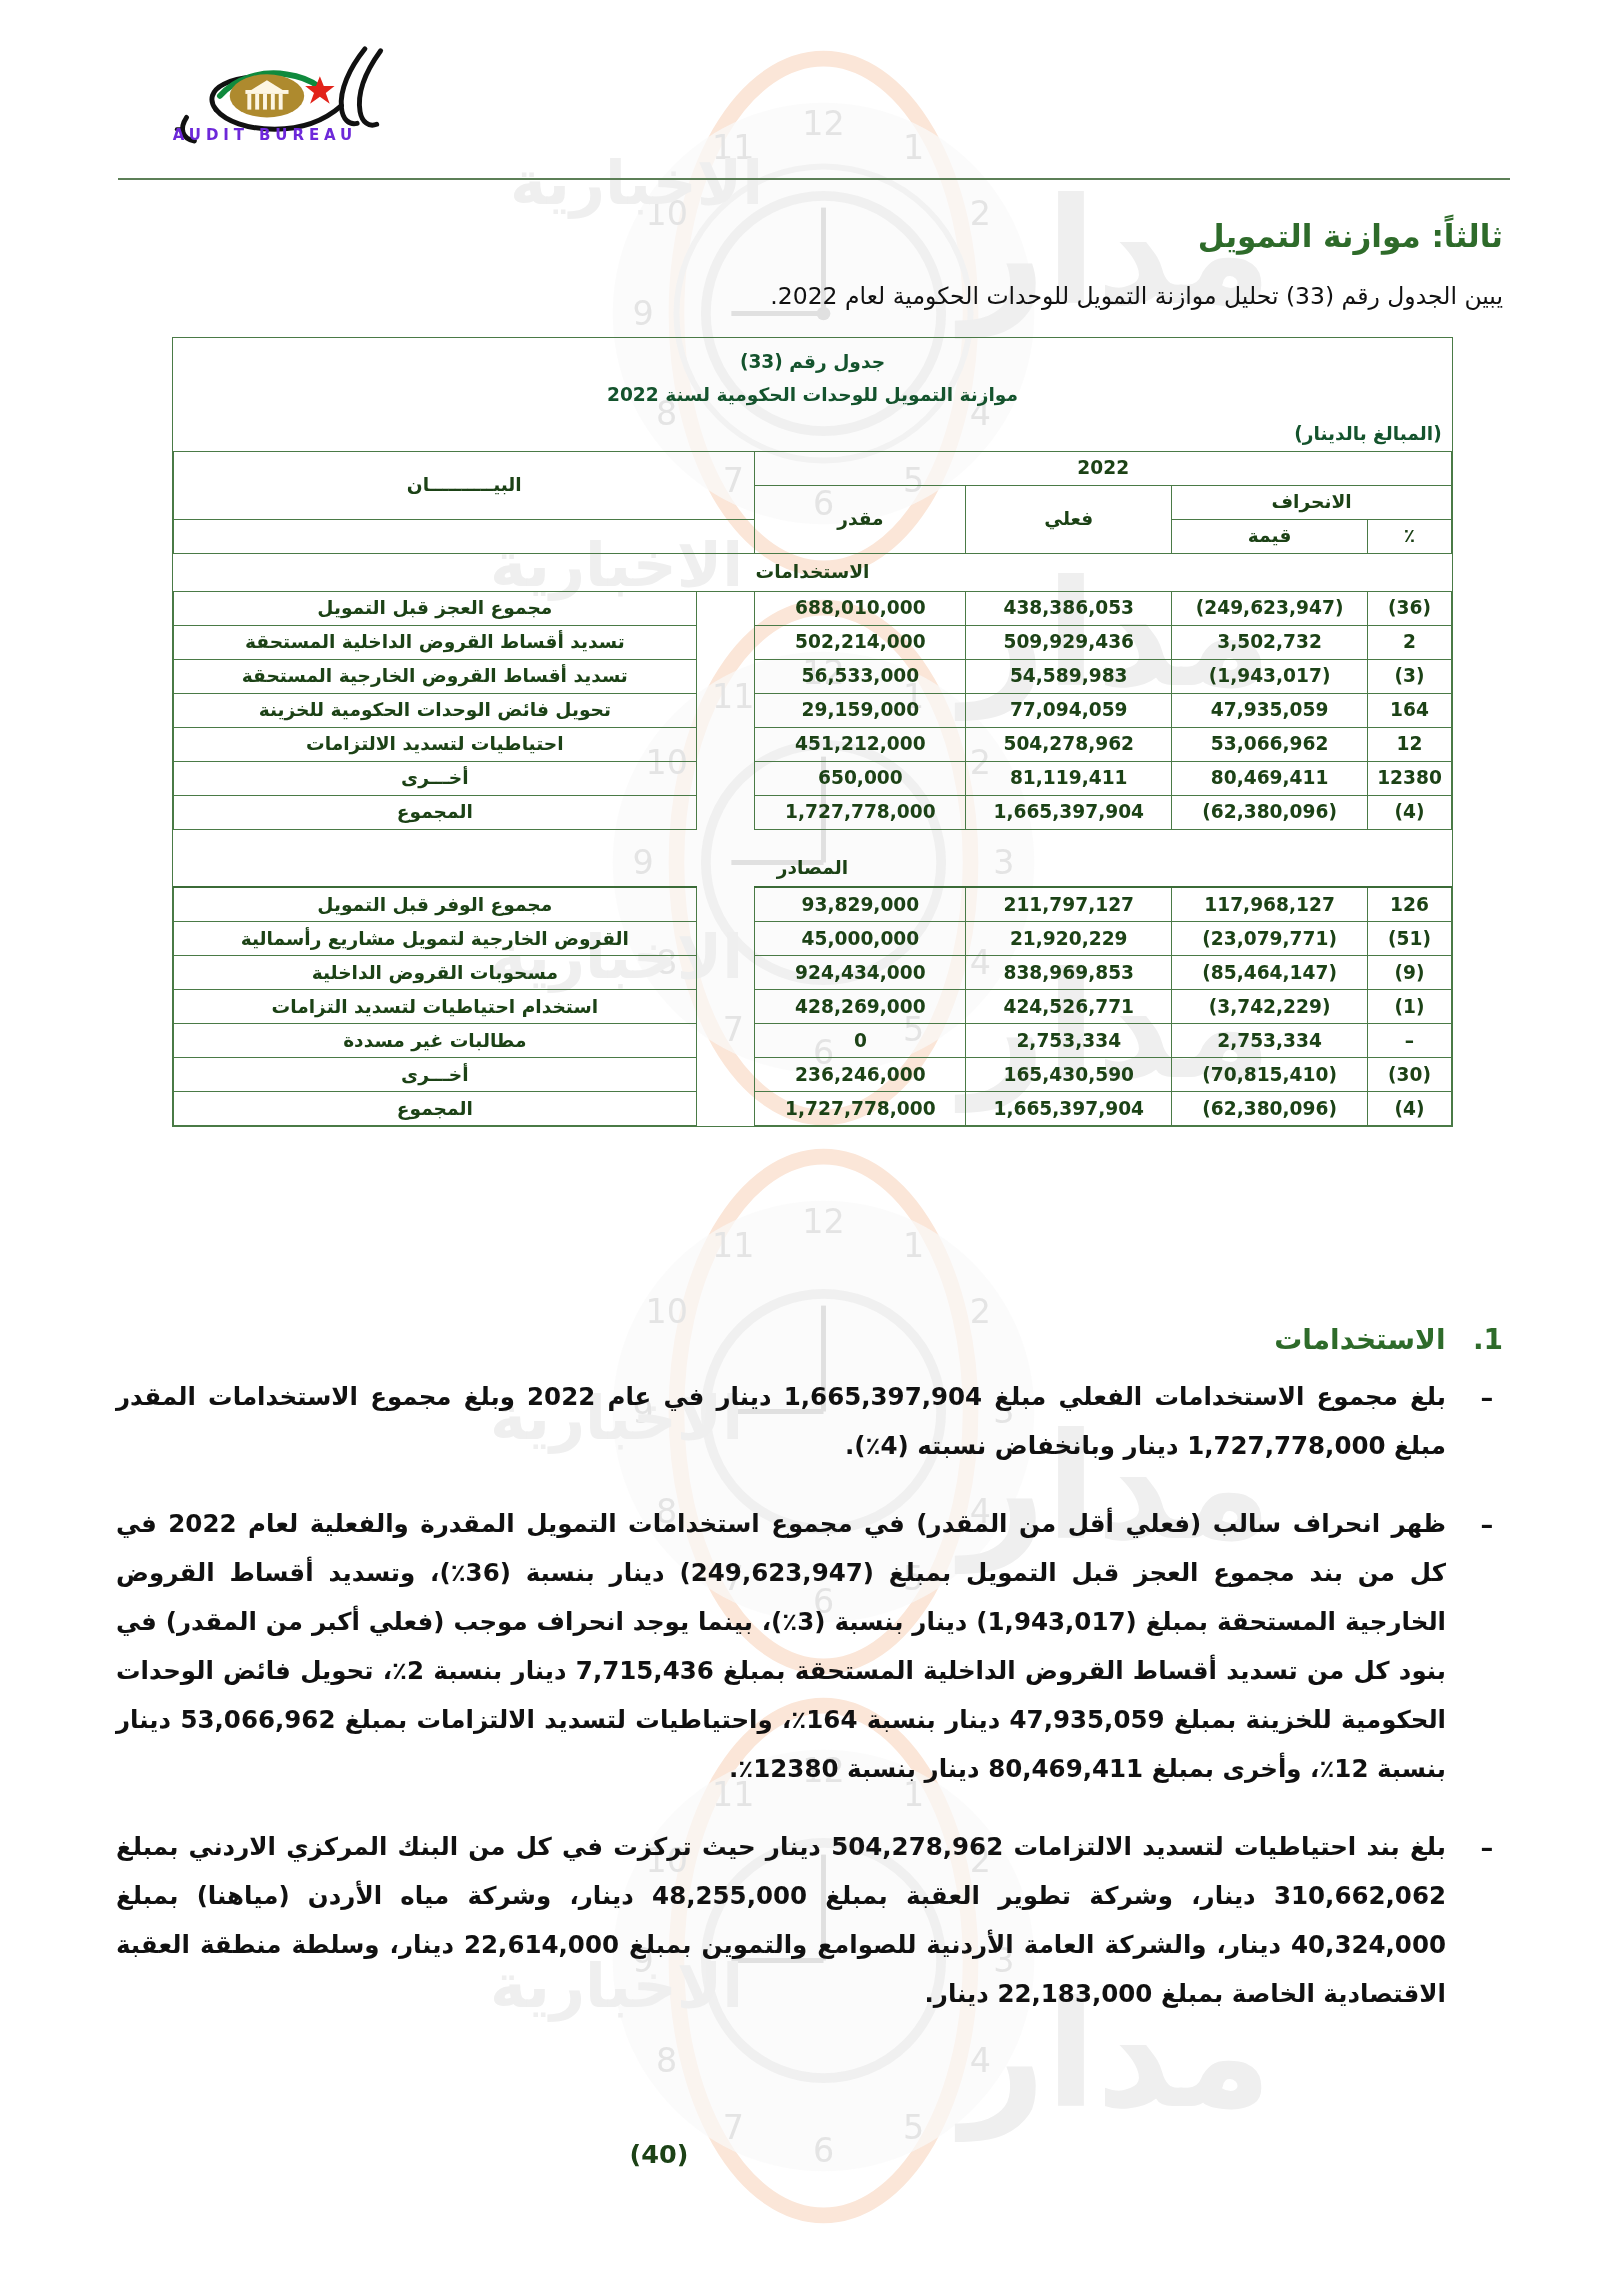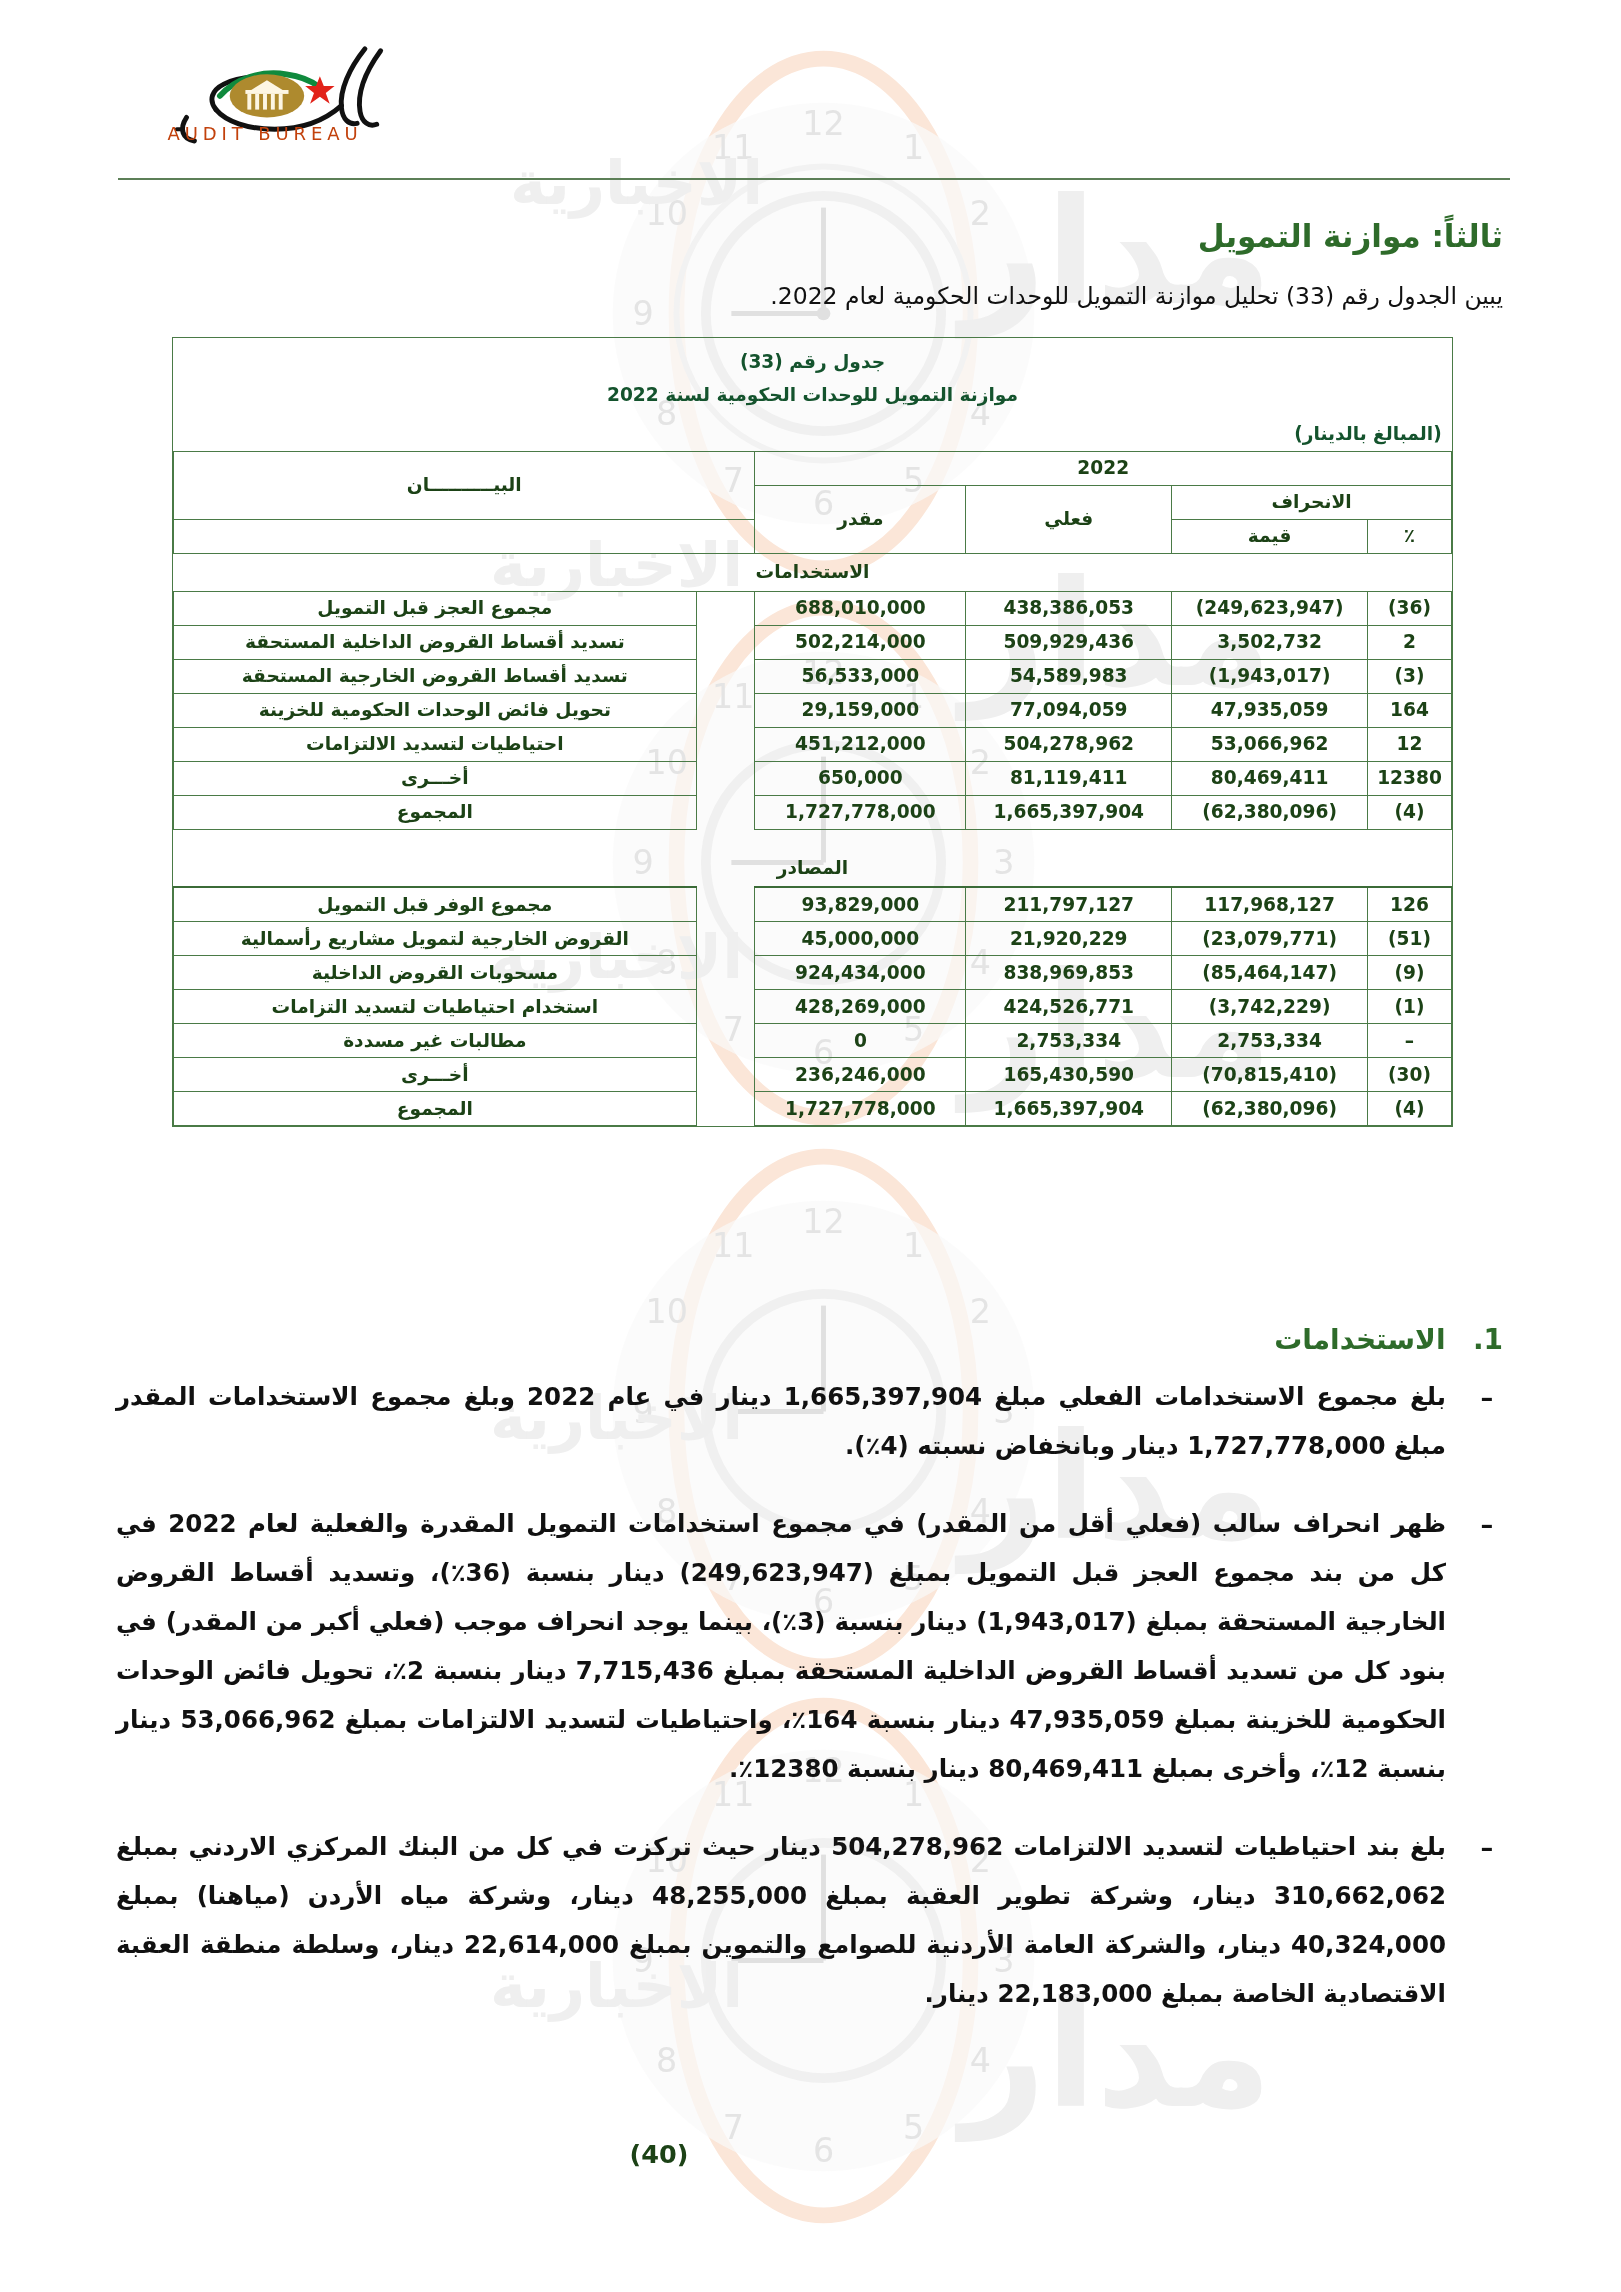--- a/index.html
+++ b/index.html
@@ -41,22 +41,22 @@
   .hdr-title{
     position:absolute; right:0; top:51px;
     font-family:"DejaVu Sans","Liberation Sans",sans-serif;
     font-weight:bold; font-size:39px; color:#1c4216;
     white-space:nowrap; letter-spacing:1px;
   }
   .logo{ position:absolute; left:0; top:0; width:294px; height:127px; }
   .logo-word{
     position:absolute; left:0; bottom:17.6px; width:294px;
     text-align:center;
-    font-family:"DejaVu Sans",sans-serif; font-size:18px;
-    letter-spacing:4.9px; color:#c2410c; font-weight:normal;
+    font-family:"DejaVu Sans",sans-serif; font-size:15px;
+    letter-spacing:4.9px; color:#6d28d9; font-weight:bold;
   }
 
   
   .sec-head{
     position:absolute; right:118px; top:218px;
     font-family:"DejaVu Sans",sans-serif; font-weight:bold;
     font-size:31px; color:#2e6b2a;
   }
   .intro{
     position:absolute; right:118px; top:282px; width:1176px;

